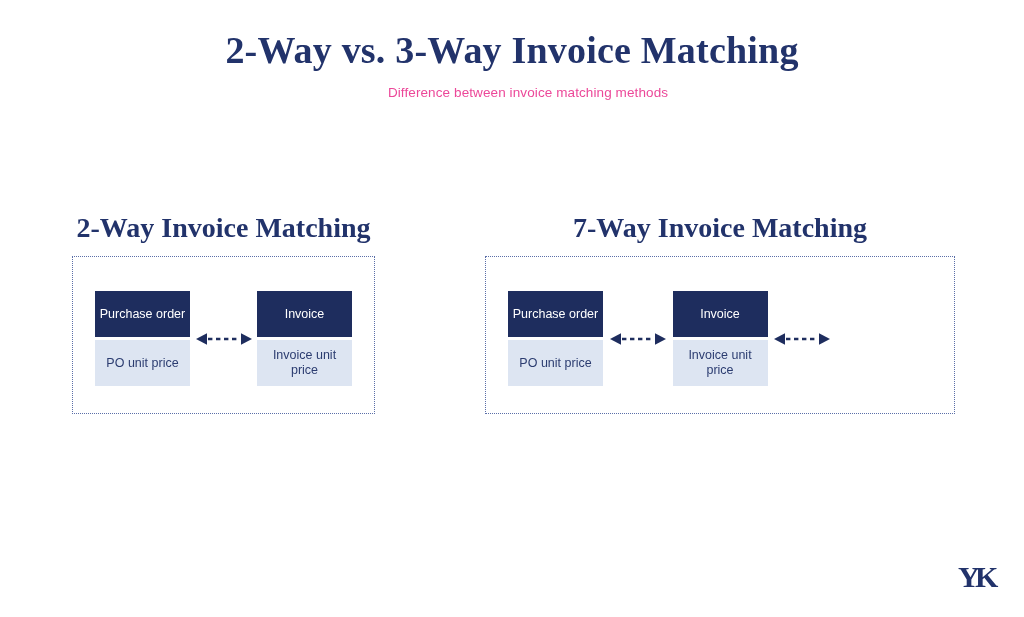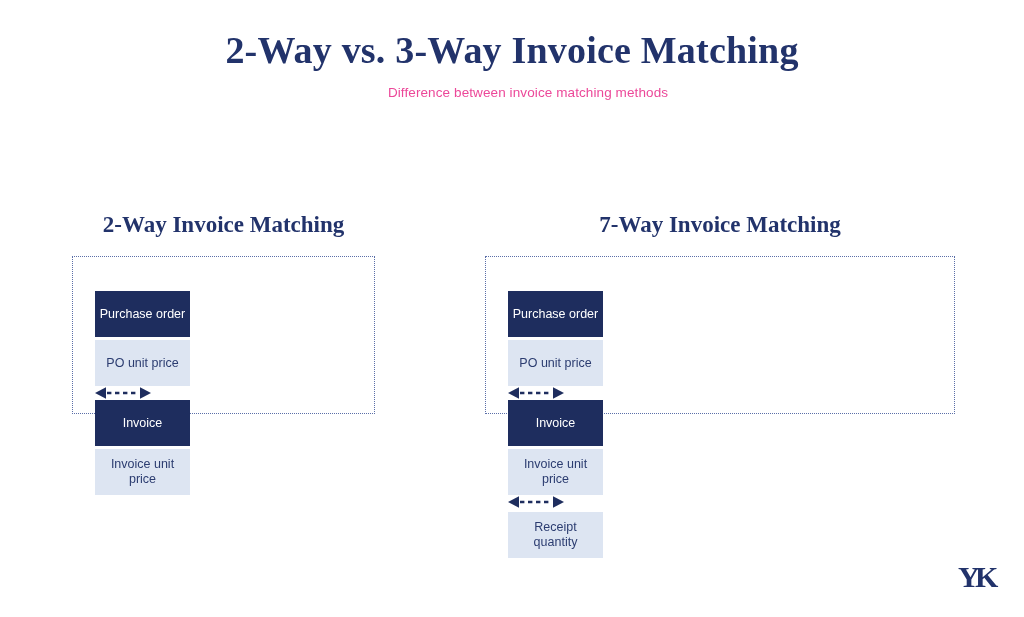--- a/index.html
+++ b/index.html
@@ -45,21 +45,21 @@
   .panel {
     position: absolute;
   }
   .panel-title {
     position: absolute;
     top: 0;
     left: 0;
     width: 100%;
     text-align: center;
     font-family: "Liberation Serif", serif;
-    font-size: 23px;
+    font-size: 28px;
     font-weight: 700;
     color: #22336b;
     white-space: nowrap;
   }
   .panel-box {
     position: absolute;
     top: 44px;
     left: 0;
     width: 100%;
     height: 158px;
@@ -71,21 +71,20 @@
   #panel-two-way  { left: 72px;  top: 212px; width: 303px; }
   #panel-three-way{ left: 485px; top: 212px; width: 470px; }
 
   .flow {
     position: absolute;
     left: 0;
     top: 0;
     width: 100%;
     height: 100%;
     display: flex;
-    flex-direction: column;
     align-items: flex-start;
     justify-content: space-between;
     padding: 34px 22px 0 22px;
     box-sizing: border-box;
   }
 
   
   .card {
     width: 95px;
     flex: 0 0 auto;
@@ -200,21 +199,20 @@
 
       <div class="arrow">
         <svg width="56" height="14" viewBox="0 0 56 14" aria-hidden="true">
           <polygon points="0,7 11,1.2 11,12.8" fill="#1e2d5e"></polygon>
           <polygon points="56,7 45,1.2 45,12.8" fill="#1e2d5e"></polygon>
           <line x1="12" y1="7" x2="44" y2="7" stroke="#1e2d5e" stroke-width="2.6" stroke-dasharray="4.4 3.6" stroke-linecap="butt"></line>
         </svg>
       </div>
 
       <div class="card">
-        <div class="card-body">Receipt quantity</div>
       </div>
 
     </div>
   </div>
 </div>
 
 <div class="logo">
   <svg width="44" height="34" viewBox="0 0 44 34" aria-hidden="true">
     <g fill="#22336b" font-family="Liberation Serif, serif" font-size="30" font-weight="700">
       <text x="0" y="26">Y</text>

